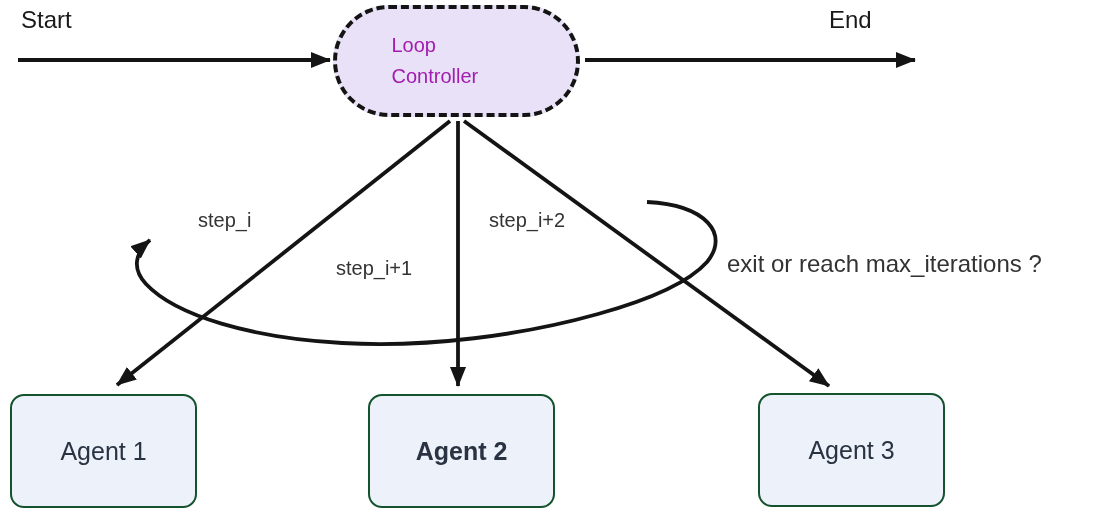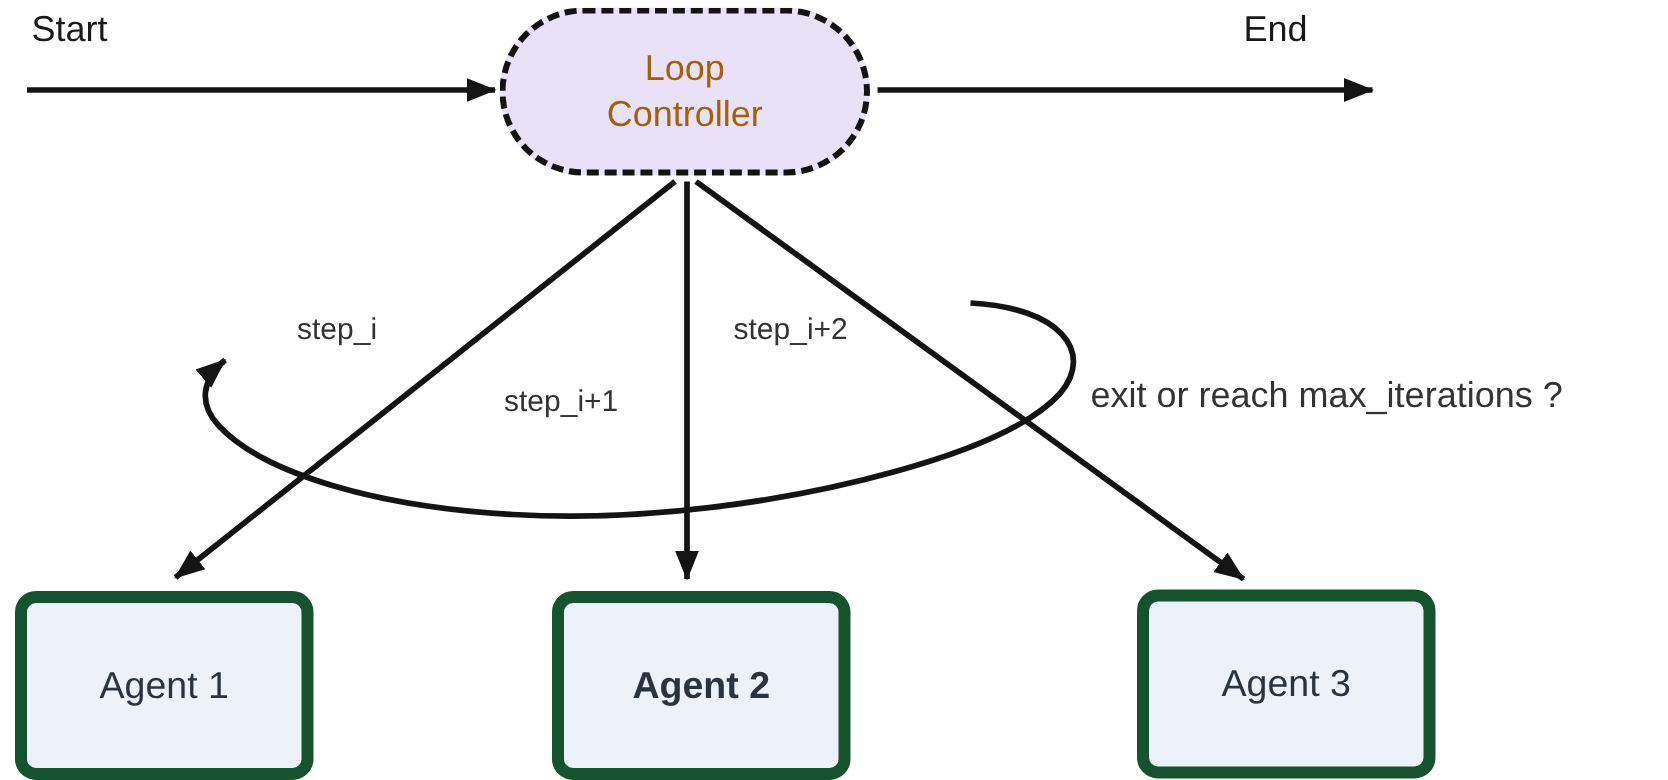--- a/index.html
+++ b/index.html
@@ -36,24 +36,23 @@
     width: 239px; height: 104px;
     background: #E8E1F7;
     border: 4px dashed #141414;
     border-radius: 58px;
     display: flex;
     align-items: center;
     justify-content: center;
   }
   .controller-node .node-label {
     width: 130px;
-    text-align: center;
-    font-size: 24px;
+    font-size: 20px;
     line-height: 31px;
-    color: #a16207;
+    color: #a21caf;
   }
   .edge-label {
     position: absolute;
     font-size: 20px;
     color: #333333;
     white-space: nowrap;
   }
   .edge-label.step1 { left: 198px; top: 209px; }
   .edge-label.step2 { left: 336px; top: 209px; margin-top: 48px; }
   .edge-label.step3 { left: 471px; top: 209px; margin-left: 18px; }
@@ -61,21 +60,21 @@
     position: absolute;
     left: 727px; top: 250px;
     font-size: 24px;
     color: #333333;
     white-space: nowrap;
   }
   .agent-node {
     position: absolute;
     width: 183px; height: 110px;
     background: #ECF1FA;
-    border: 8px solid #14532d;
+    border: 2px solid #14532d;
     border-radius: 14px;
     display: flex;
     align-items: center;
     justify-content: center;
     font-size: 25px;
     color: #2A3342;
   }
   .agent-1 { left: 10px;  top: 394px; }
   .agent-2 { left: 368px; top: 394px; font-weight: bold; }
   .agent-3 { left: 758px; top: 393px; }

